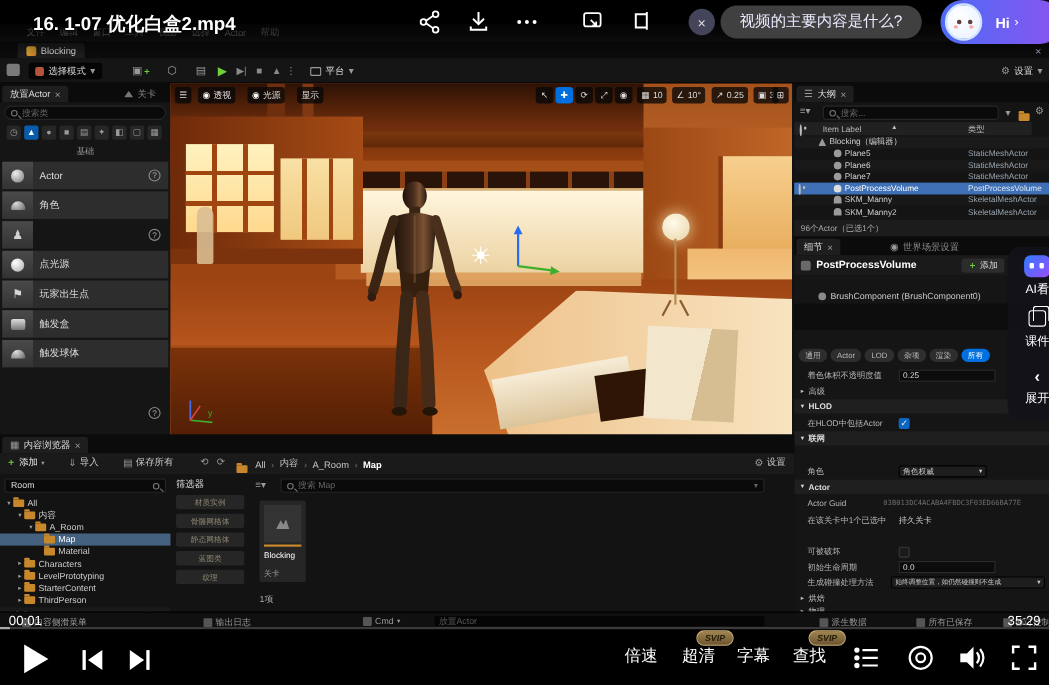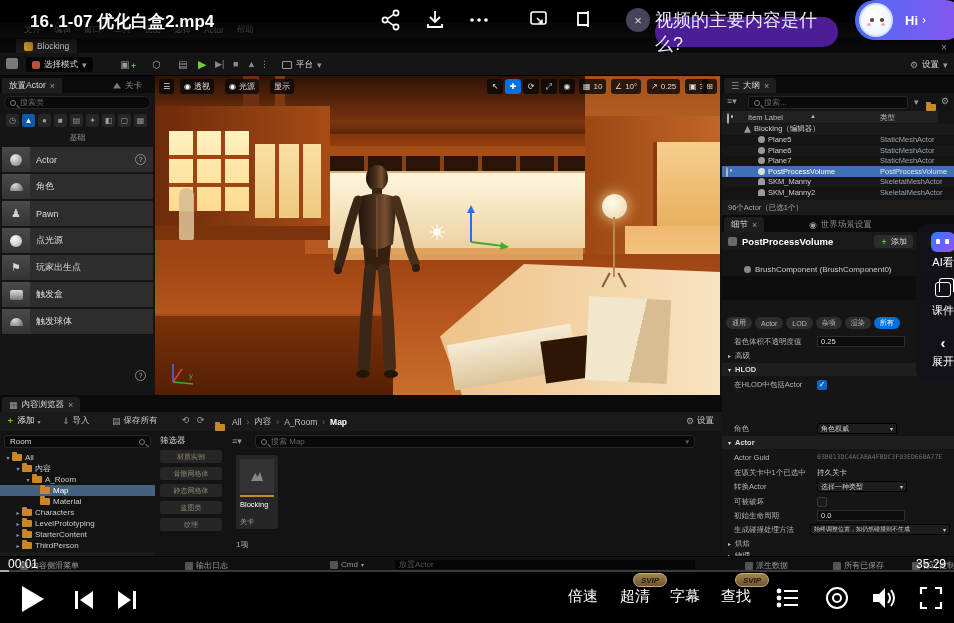--- a/index.html
+++ b/index.html
@@ -84,21 +84,21 @@
 
   
   #statusbar{position:absolute;left:0;top:534px;width:954px;height:14px;background:#101010;border-top:1px solid #000;font-size:8px;color:#9a9a9a}
   .sb-item{position:absolute;top:3px;display:flex;gap:3px;align-items:center;white-space:nowrap}
   .sb-ic{width:8px;height:8px;background:#555;border-radius:1px;flex:none}
 
   
   #topbar{position:absolute;left:0;top:0;width:954px;height:52px;background:linear-gradient(180deg,rgba(0,0,0,.95) 0%,rgba(0,0,0,.72) 55%,rgba(0,0,0,0) 100%);z-index:50}
   #title{position:absolute;left:30px;top:10px;font-size:17px;font-weight:bold;color:#fff;text-shadow:0 1px 2px #000;z-index:51}
   .top-ic{position:absolute;top:8px;z-index:51}
-  #qpill{position:absolute;left:655px;top:17px;width:183px;height:30px;border-radius:15px;background:#4c1d95;display:flex;align-items:center;justify-content:center;font-size:18px;color:#e9e9ff;z-index:51}
+  #qpill{position:absolute;left:655px;top:5px;width:183px;height:30px;border-radius:15px;background:#404040;display:flex;align-items:center;justify-content:center;font-size:14px;color:#e9e9ff;z-index:51}
   #hipill{position:absolute;left:855px;top:0;width:110px;height:40px;border-radius:20px;background:linear-gradient(90deg,#4d6bf5,#8a55f0);z-index:51;display:flex;align-items:center}
   .avatar{width:34px;height:34px;border-radius:50%;background:radial-gradient(circle at 40% 35%,#fff,#e8f0ff);border:2px solid #cfe2ff;margin-left:4px;position:relative}
   .avatar::before{content:"";position:absolute;left:9px;top:13px;width:3.5px;height:3.5px;border-radius:50%;background:#5a443c;box-shadow:10px 0 #5a443c}
   .avatar::after{content:"";position:absolute;left:6px;top:18px;width:4px;height:3px;border-radius:50%;background:#f5a8a8;box-shadow:14px 0 #f5a8a8}
   #bottombar{position:absolute;left:0;top:570px;width:954px;height:53px;background:#000;z-index:50}
   #seek{position:absolute;left:0;top:0;width:954px;height:2px;background:#3a3a3a}
   #seek-played{position:absolute;left:0;top:0;width:9px;height:2px;background:#aaa}
   .timetxt{position:absolute;top:-13px;font-size:12px;color:#fff;z-index:52}
   .ctl-txt{position:absolute;top:17px;font-size:15px;color:#fff;z-index:51}
   .svip{position:absolute;top:3px;width:34px;height:14px;border-radius:7px;background:linear-gradient(180deg,#a0854f,#6e5531);border:1px solid #c9ab72;color:#241a08;font-size:8px;font-weight:bold;font-style:italic;display:flex;align-items:center;justify-content:center;z-index:52}
@@ -202,21 +202,20 @@
       <div class="place-thumb">
           <span class="dome"></span>
         </div>
       <div class="place-main">角色</div>
       <span class="qmark" style="top:34px">?</span>
     </div>
     <div class="place-row" style="top:125px">
       <div class="place-thumb">
           <span>♟</span>
         </div>
-      <div class="place-main">Pawn</div>
       <span class="qmark" style="top:61px">?</span>
     </div>
     <div class="place-row" style="top:152px">
       <div class="place-thumb">
           <span class="sph" style="background:radial-gradient(circle at 35% 30%,#fff,#aaa)"></span>
         </div>
       <div class="place-main">点光源</div>
       <span class="qmark" style="top:88px">?</span>
     </div>
     <div class="place-row" style="top:179px">
@@ -472,45 +471,42 @@
         <span>高级</span>
       </div>
     <div class="d-hdr" style="top:148px">
         <span style="font-size:6px">▾</span>
         <span>HLOD</span>
       </div>
     <div class="d-row" style="top:162px">
       <span class="d-label">在HLOD中包括Actor</span>
       <span class="chk" style="left:95px">✓</span>
     </div>
+    <div class="d-hdr" style="top:177px">
+        <span style="font-size:6px">▾</span>
+        <span>联网</span>
+      </div>
     <div class="d-row" style="top:206px">
       <span class="d-label">角色</span>
       <span class="d-select" style="left:95px;width:80px">
           <span>角色权威</span>
           <span style="font-size:6px">▾</span>
         </span>
     </div>
     <div class="d-hdr" style="top:221px">
         <span style="font-size:6px">▾</span>
         <span>Actor</span>
       </div>
     <div class="d-row" style="top:235px">
       <span class="d-label">Actor Guid</span>
-      <span class="abs nw" style="left:95px;top:3px;width:132px;overflow:hidden;font-size:6.5px;color:#6f6f6f;font-family:'DejaVu Sans Mono',monospace">03B013DC4ACABA4FBDC3F03ED66BA77E</span>
+      <span class="abs nw" style="left:81px;top:3px;width:132px;overflow:hidden;font-size:6.5px;color:#6f6f6f;font-family:'DejaVu Sans Mono',monospace">03B013DC4ACABA4FBDC3F03ED66BA77E</span>
     </div>
     <div class="d-row" style="top:250px">
       <span class="d-label">在该关卡中1个已选中</span>
       <span class="abs" style="left:95px;top:3px;font-size:7.5px;color:#ccc">持久关卡</span>
-    </div>
-    <div class="d-row" style="top:264px">
-      <span class="d-label">转换Actor</span>
-      <span class="d-select" style="left:95px;width:90px">
-          <span>选择一种类型</span>
-          <span style="font-size:6px">▾</span>
-        </span>
     </div>
     <div class="d-row" style="top:279px">
       <span class="d-label">可被破坏</span>
       <span class="chk off" style="left:95px"></span>
     </div>
     <div class="d-row" style="top:293px">
       <span class="d-label">初始生命周期</span>
       <span class="d-input" style="left:95px;width:88px">0.0</span>
     </div>
     <div class="d-row" style="top:307px">

